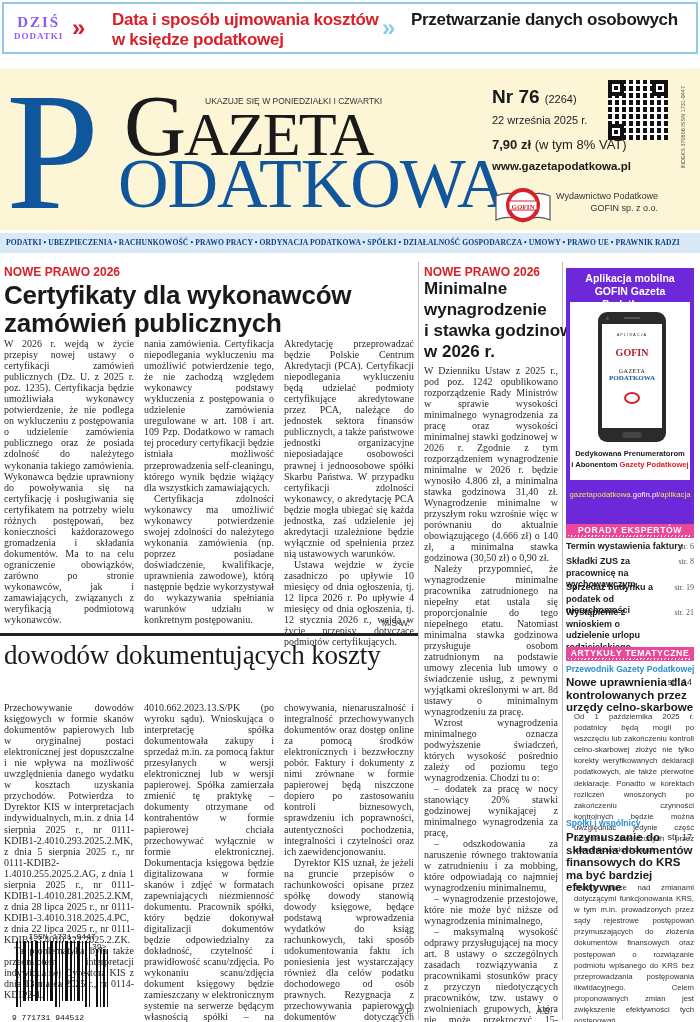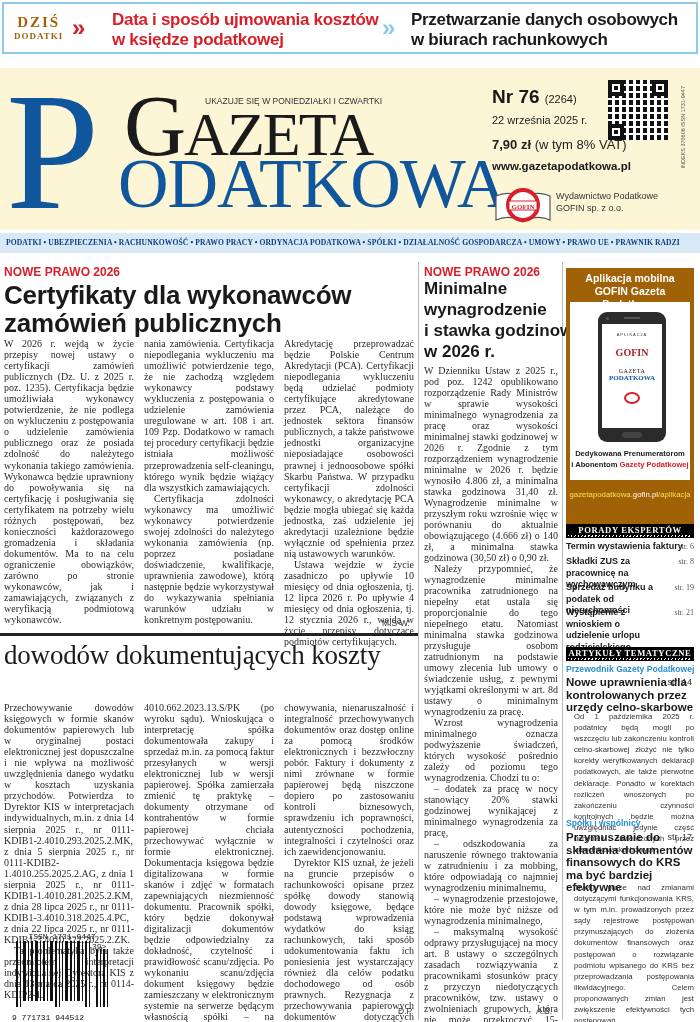--- a/index.html
+++ b/index.html
@@ -1,18 +1,18 @@
 <!DOCTYPE html>
 <html><head>
 <meta charset="utf-8">
 <style>
 *{box-sizing:border-box;margin:0;padding:0}
 body{width:700px;height:1022px;background:#fff;font-family:"Liberation Serif",serif;color:#222;overflow:hidden;position:relative}
 .topbar{position:absolute;left:2px;top:2px;width:696px;height:52px;border:2px solid #8ec9e8;background:#fff}
-.dzis{position:absolute;left:10px;top:10px;text-align:center;color:#a16207;font-family:"Liberation Serif",serif}
+.dzis{position:absolute;left:10px;top:10px;text-align:center;color:#8b5cf6;font-family:"Liberation Serif",serif}
 .dzis .a{font-size:15px;font-weight:bold;letter-spacing:2px}
 .dzis .b{font-size:9px;font-weight:bold;letter-spacing:1px}
 .chev{position:absolute;font-size:24px;font-weight:bold;font-family:"Liberation Sans",sans-serif;top:10px}
 .chev.red{left:68px;color:#d8202a}
 .chev.blue{left:378px;color:#8ec9e8}
 .tb1{position:absolute;left:108px;top:6px;font-family:"Liberation Sans",sans-serif;font-weight:bold;font-size:17px;line-height:20px;color:#d8202a;letter-spacing:-.3px}
 .tb2{position:absolute;left:407px;top:6px;font-family:"Liberation Sans",sans-serif;font-weight:bold;font-size:17px;line-height:20px;color:#1a1a1a;letter-spacing:-.3px}
 .mast{position:absolute;left:0;top:68px;width:700px;height:162px;background:#fcf5d6}
 .bigP{position:absolute;left:6px;top:8px;font-family:"Liberation Serif",serif;font-size:168px;line-height:150px;color:#10569c;font-weight:normal}
 .gazeta{position:absolute;left:124px;top:18px;font-family:"Liberation Serif",serif;font-size:86px;line-height:80px;color:#1a1a1a;letter-spacing:-2px}
@@ -25,41 +25,41 @@
 .price{position:absolute;left:492px;top:69px;font-family:"Liberation Sans",sans-serif;font-size:13px;color:#222}
 .price b{font-weight:bold}
 .www{position:absolute;left:492px;top:92px;font-family:"Liberation Sans",sans-serif;font-size:11.5px;font-weight:bold;color:#1a1a1a}
 .qr{position:absolute;left:608px;top:12px;width:60px;height:60px;background:
  repeating-linear-gradient(90deg,#111 0 4px,#fff 4px 7px),#111;}
 .qr::before{content:"";position:absolute;left:0;top:0;width:60px;height:60px;background:repeating-linear-gradient(0deg,transparent 0 5px,#fff 5px 7px)}
 .qrc{position:absolute;width:16px;height:16px;border:4px solid #111;background:#fff;z-index:2}
 .qrc::after{content:"";position:absolute;left:2px;top:2px;width:4px;height:4px;background:#111}
 .issn-v{position:absolute;left:680px;top:18px;writing-mode:vertical-rl;transform:rotate(180deg);font-family:"Liberation Sans",sans-serif;font-size:5.5px;color:#555}
 .gofin-logo{position:absolute;left:494px;top:118px;width:58px;height:38px}
-.gofin-pub{position:absolute;left:556px;top:122px;font-family:"Liberation Sans",sans-serif;font-size:9px;color:#333;text-align:left;line-height:12px}
+.gofin-pub{position:absolute;left:556px;top:122px;font-family:"Liberation Sans",sans-serif;font-size:9px;color:#333;text-align:right;line-height:12px}
 .navbar{position:absolute;left:0;top:233px;width:700px;height:20px;background:#d9eaf6;font-family:"Liberation Serif",serif;font-size:7.6px;font-weight:bold;color:#0c3f86;line-height:20px;padding-left:6px;white-space:nowrap;letter-spacing:.1px}
 .kicker{font-family:"Liberation Sans",sans-serif;font-weight:bold;color:#d8202a;font-size:12px}
 .h1a{position:absolute;left:4px;top:281px;font-family:"Liberation Sans",sans-serif;font-weight:900;font-size:26px;line-height:28px;color:#1a1a1a;letter-spacing:-.2px}
 .body-col{position:absolute;font-family:Liberation Serif, serif;font-size:10px;line-height:11.05px;color:#2a2a2a;text-align:justify}
 .body-col p{text-indent:0}
 .body-col p+p{text-indent:10px}
 .sig{position:absolute;font-family:"Liberation Sans",sans-serif;font-size:8.5px;color:#333}
 .rule{position:absolute;background:#222}
 .h1b{position:absolute;left:4px;top:640px;font-family:"Liberation Serif",serif;font-size:27px;line-height:30px;color:#1a1a1a;letter-spacing:-.2px}
 .h2c{position:absolute;left:424px;top:278px;font-family:"Liberation Sans",sans-serif;font-weight:bold;font-size:17px;line-height:21px;color:#1a1a1a}
-.ad{position:absolute;left:566px;top:268px;width:128px;height:264px;background:#a16207}
+.ad{position:absolute;left:566px;top:268px;width:128px;height:264px;background:#6d28d9}
 .ad-title{position:absolute;left:0;top:4px;width:128px;text-align:center;color:#fff;font-family:"Liberation Sans",sans-serif;font-weight:bold;font-size:10.5px;line-height:13px}
 .ad-white{position:absolute;left:4px;top:34px;width:120px;height:178px;background:#fff}
 .phone{position:absolute;left:28px;top:10px;width:68px;height:130px;background:#2b2b2b;border-radius:9px}
 .screen{position:absolute;left:4px;top:12px;width:60px;height:104px;background:#fff}
 .ad-ded{position:absolute;left:0;top:146px;width:120px;text-align:center;font-family:"Liberation Sans",sans-serif;font-size:7.6px;line-height:11px;color:#1a1a1a;font-weight:bold}
 .ad-ded span{color:#d8202a}
 .ad-url{position:absolute;left:0;top:222px;width:128px;text-align:center;font-family:"Liberation Sans",sans-serif;font-size:7.8px;font-weight:normal;color:#f4e04d}
 .ad-url span{color:#fff}
-.section-hdr{position:absolute;left:566px;width:128px;height:14px;background:#000000;color:#fff;font-family:Liberation Serif, serif;font-weight:900;font-size:8.6px;text-align:center;line-height:13px;letter-spacing:.6px}
+.section-hdr{position:absolute;left:566px;width:128px;height:14px;background:#ec4899;color:#fff;font-family:Liberation Sans, sans-serif;font-weight:900;font-size:8.6px;text-align:center;line-height:13px;letter-spacing:.6px}
 .section-hdr::after{content:"";position:absolute;left:2px;right:2px;bottom:1px;height:2px;background:repeating-linear-gradient(120deg,#fff 0 1px,transparent 1px 3px)}
 .porada{position:absolute;left:566px;width:128px;font-family:"Liberation Sans",sans-serif;font-weight:bold;font-size:9px;line-height:11.5px;color:#1a1a1a}
 .porada .str{position:absolute;right:0;top:0;font-family:"Liberation Serif",serif;font-weight:normal;font-size:8px;color:#555}
 .subsec{position:absolute;left:566px;font-family:"Liberation Sans",sans-serif;font-weight:bold;font-size:8.6px;color:#2a8fd0}
 .art-h{position:absolute;left:566px;width:128px;font-family:"Liberation Sans",sans-serif;font-weight:bold;font-size:11px;line-height:12.5px;color:#1a1a1a}
 .art-h .str{position:absolute;right:2px;top:0;font-family:"Liberation Sans",sans-serif;font-weight:normal;font-size:9px;color:#333}
 .art-body{position:absolute;left:574px;width:120px;font-family:"Liberation Sans",sans-serif;font-size:7.7px;line-height:11.1px;color:#333;text-align:justify}
 .vr{position:absolute;width:1px;background:#bbb}
 .barcode{position:absolute;left:12px;top:932px;width:100px;height:98px}
 </style>
@@ -72,21 +72,20 @@
     <div class="b">DODATKI</div>
   </div>
   <span class="chev red">»</span>
   <div class="tb1">
     <div>Data i sposób ujmowania kosztów</div>
     <div>w księdze podatkowej</div>
   </div>
   <span class="chev blue">»</span>
   <div class="tb2">
     <div>Przetwarzanie danych osobowych</div>
-    <div>w biurach rachunkowych</div>
   </div>
 </div>
 
 <div class="mast">
   <div class="bigP">P</div>
   <div class="gazeta"><span>G</span><small>AZETA</small></div>
   <div class="podatkowa">ODATKOWA</div>
   <div class="ukazuje">UKAZUJE SIĘ W PONIEDZIAŁKI I CZWARTKI</div>
   <div class="nr"><span style="font-size:19px;font-weight:bold">Nr 76</span> <span>(2264)</span></div>
   <div class="date">22 września 2025 r.</div>

